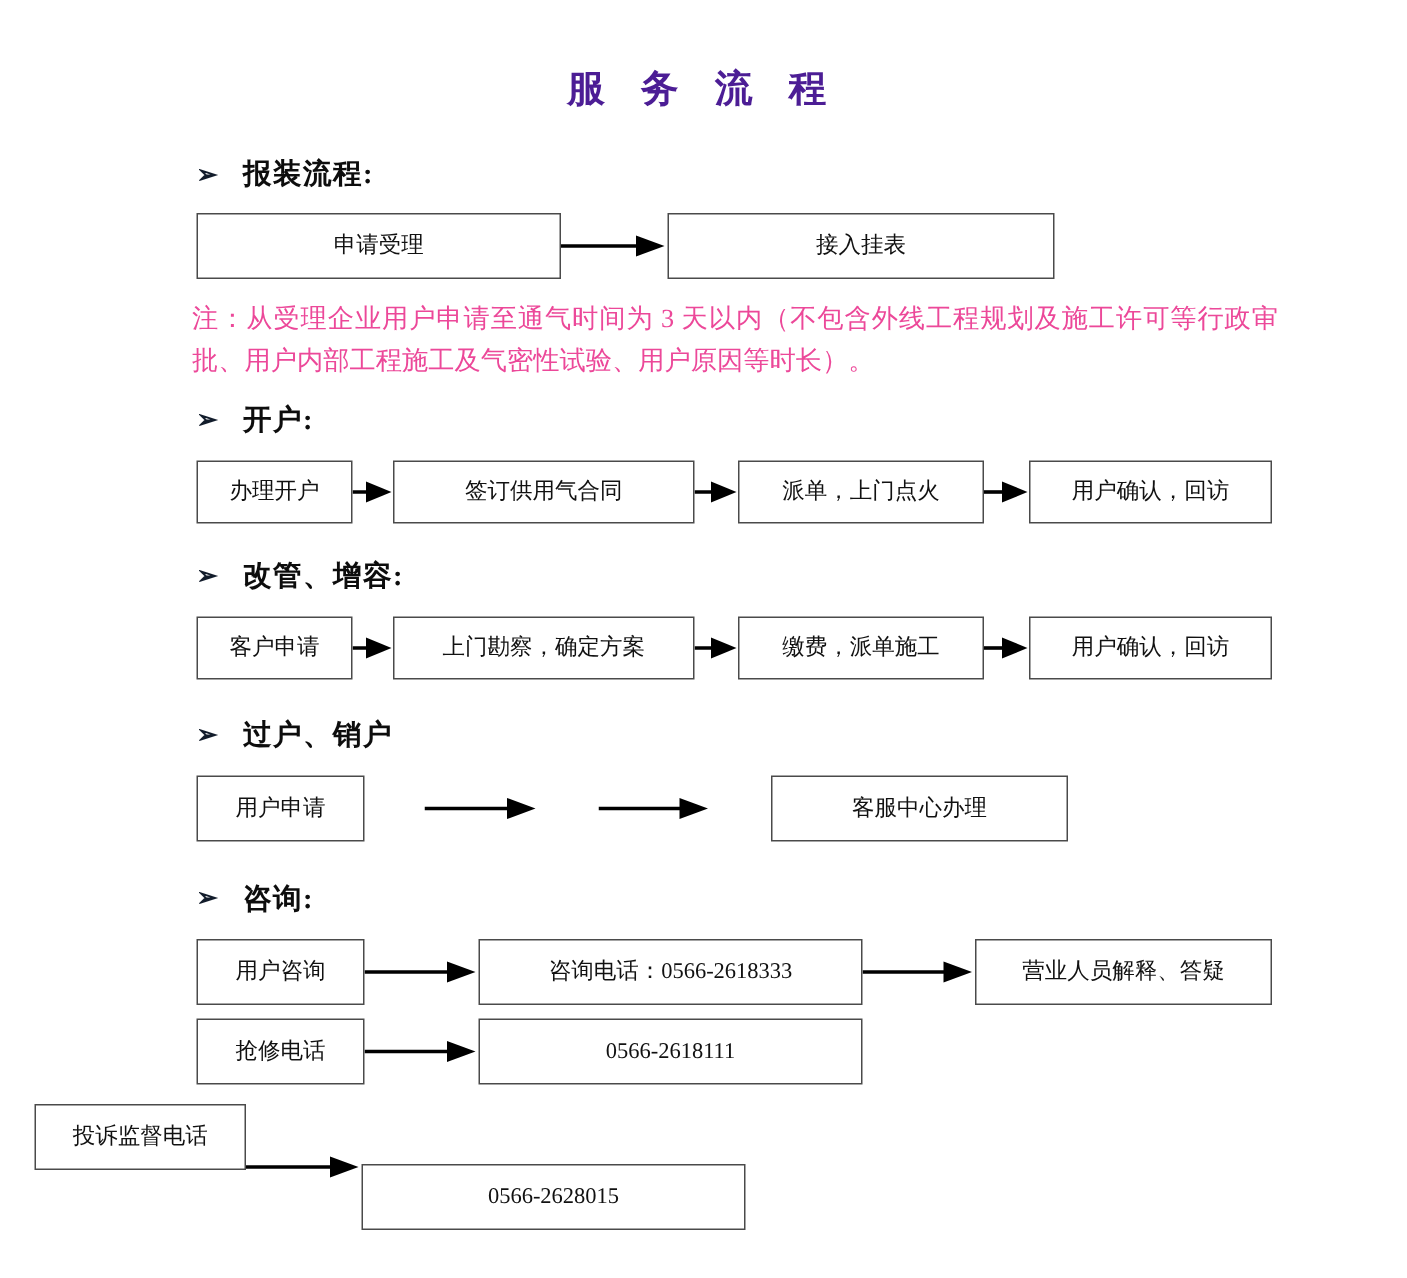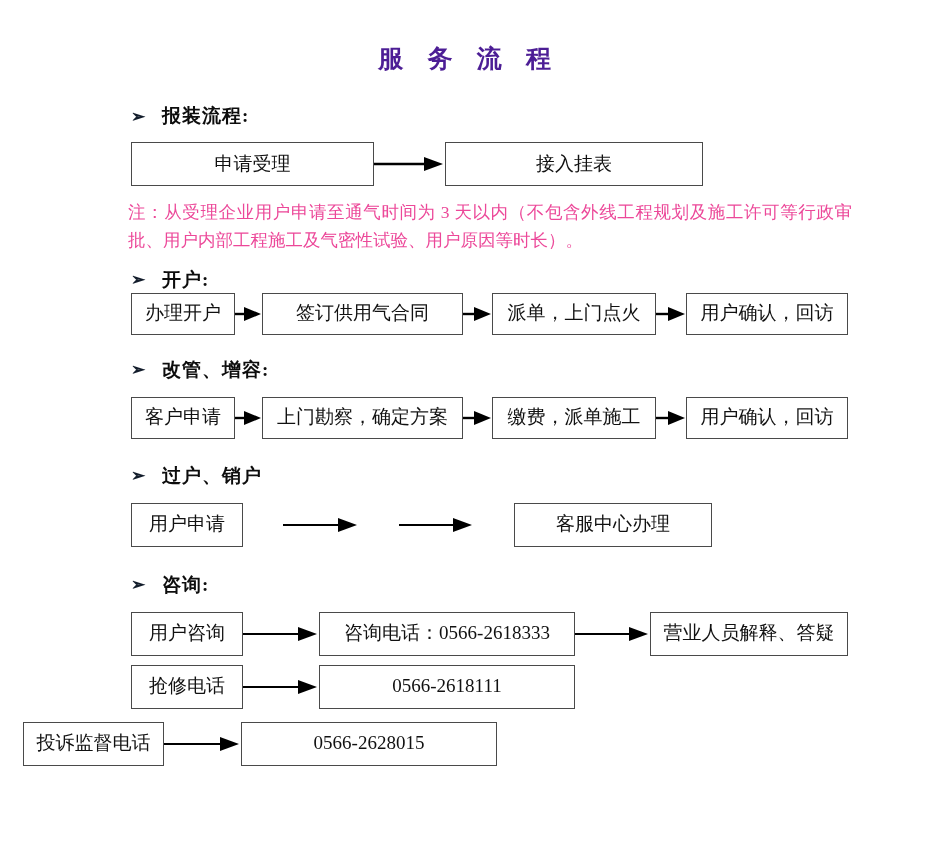--- a/index.html
+++ b/index.html
@@ -74,21 +74,21 @@
     align-items: stretch;
     padding-left: 131px;
   }
   .node {
     box-sizing: border-box;
     border: 1px solid #4a4a4a;
     background: #ffffff;
     display: flex;
     align-items: center;
     justify-content: center;
-    font-size: 19px;
+    font-size: 15px;
     color: #111111;
     text-align: center;
     line-height: 1.2;
     white-space: nowrap;
     flex: 0 0 auto;
   }
   .gap {
     flex: 0 0 auto;
     display: flex;
     align-items: center;
@@ -121,21 +121,21 @@
     <div class="node" style="width:258px;height:44px;">接入挂表</div>
   </div>
 
   <div class="note" style="margin-top:12px;">注：从受理企业用户申请至通气时间为 3 天以内（不包含外线工程规划及施工许可等行政审批、用户内部工程施工及气密性试验、用户原因等时长）。</div>
 
   <div class="section-head" style="margin-top:12px;">
     <span class="bullet-arrow">➢</span>
     <span class="section-label">开户:</span>
   </div>
 
-  <div class="flow-row" style="">
+  <div class="flow-row" style="margin-top:14px;">
     <div class="node" style="width:104px;height:42px;">办理开户</div>
     <div class="gap" style="width:27px;">
       <svg class="arrow" width="27" height="16" viewBox="0 0 27 16">
         <line x1="0" y1="8" x2="14" y2="8" stroke="#000000" stroke-width="2.4"></line>
         <polygon points="9,1 26,8 9,15" fill="#000000"></polygon>
       </svg>
     </div>
     <div class="node" style="width:201px;height:42px;">签订供用气合同</div>
     <div class="gap" style="width:29px;">
       <svg class="arrow" width="29" height="16" viewBox="0 0 29 16">
@@ -240,16 +240,16 @@
   </div>
 
   <div class="flow-row" style="margin-top:13px;padding-left:23px;">
     <div class="node" style="width:141px;height:44px;">投诉监督电话</div>
     <div class="gap" style="width:77px;">
       <svg class="arrow" width="77" height="16" viewBox="0 0 77 16">
         <line x1="0" y1="8" x2="60" y2="8" stroke="#000000" stroke-width="2.2"></line>
         <polygon points="56,1 75,8 56,15" fill="#000000"></polygon>
       </svg>
     </div>
-    <div class="node" style="width:256px;height:44px;">0566-2628015</div>
+    <div class="node" style="width:256px;height:44px;margin-top:40px;">0566-2628015</div>
   </div>
 
 </div>
 
 </body></html>

